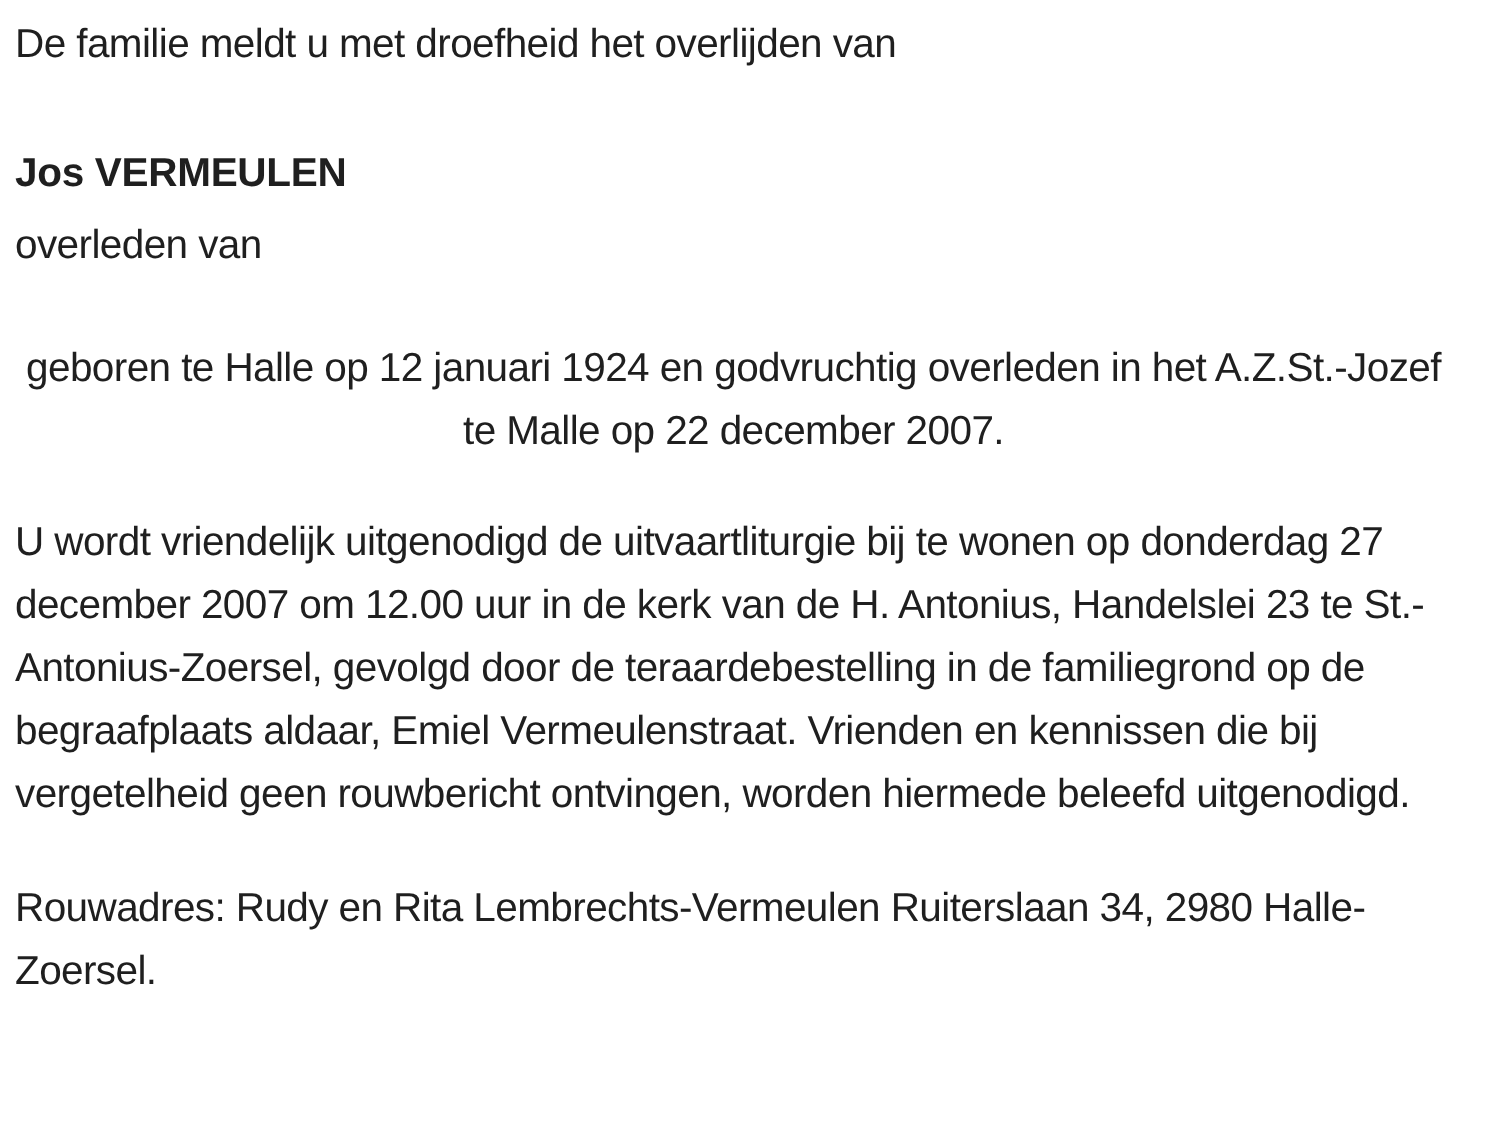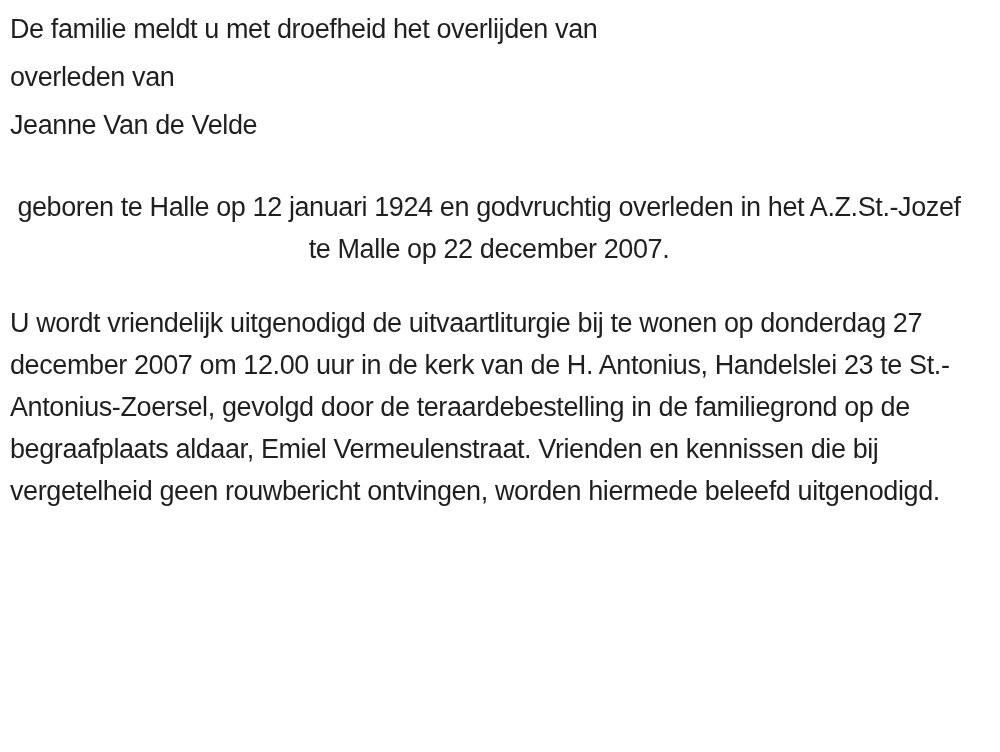--- a/index.html
+++ b/index.html
@@ -48,22 +48,23 @@
   .mourning-address {
     margin-top: 34px !important;
   }
 </style>
 </head>
 <body>
 
 <div class="notice-page">
   <p class="intro-line">De familie meldt u met droefheid het overlijden van</p>
 
+  <p class="deceased-name">Jos VERMEULEN</p>
 
   <p class="relation-line">overleden van</p>
 
-  <p class="spouse-name">Jeanne Van de Velde</p>
 
   <p class="birth-death">geboren te Halle op 12 januari 1924 en godvruchtig overleden in het A.Z.St.-Jozef te Malle op 22 december 2007.</p>
 
   <p class="funeral-info">U wordt vriendelijk uitgenodigd de uitvaartliturgie bij te wonen op donderdag 27 december 2007 om 12.00 uur in de kerk van de H. Antonius, Handelslei 23 te St.-Antonius-Zoersel, gevolgd door de teraardebestelling in de familiegrond op de begraafplaats aldaar, Emiel Vermeulenstraat. Vrienden en kennissen die bij vergetelheid geen rouwbericht ontvingen, worden hiermede beleefd uitgenodigd.</p>
 
+  <p class="mourning-address">Rouwadres: Rudy en Rita Lembrechts-Vermeulen Ruiterslaan 34, 2980 Halle-Zoersel.</p>
 </div>
 
 </body></html>

